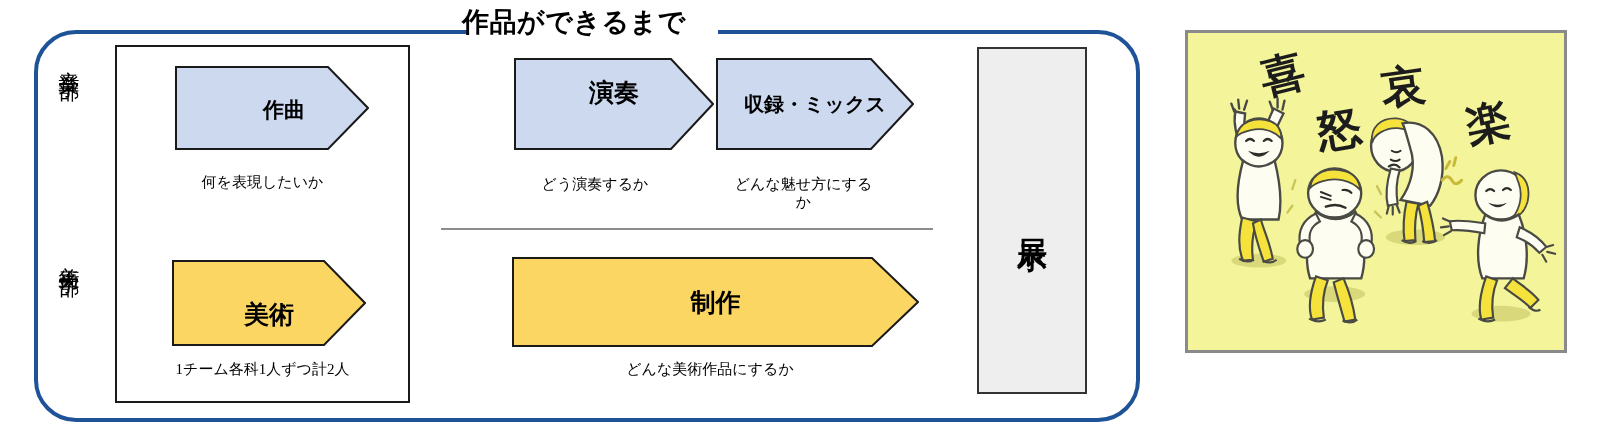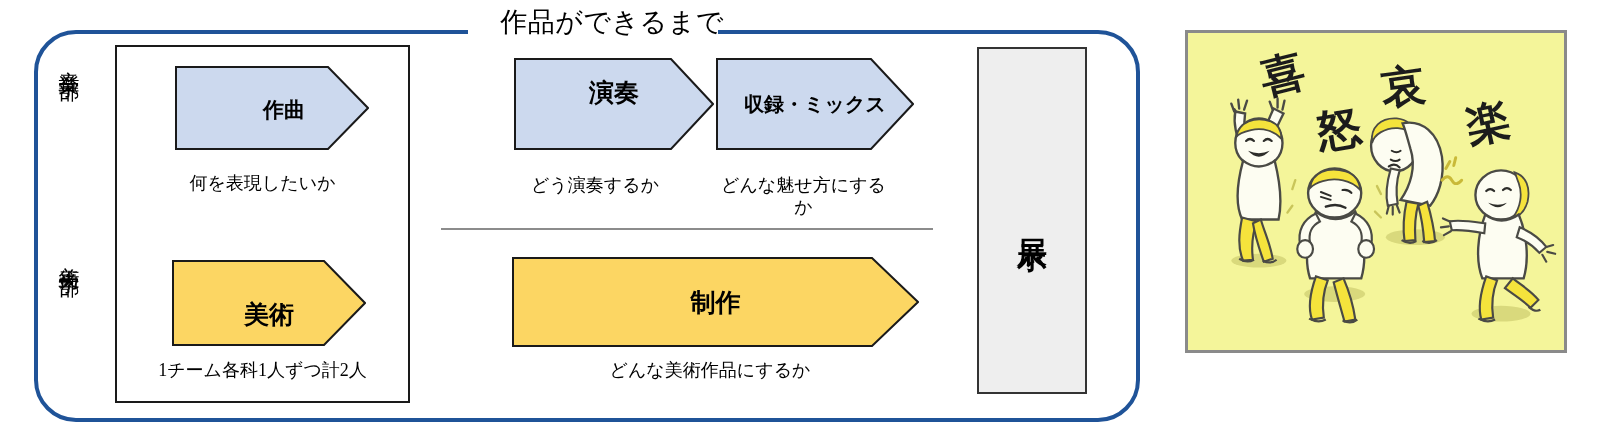--- a/index.html
+++ b/index.html
@@ -34,23 +34,23 @@
     top: 18px;
     width: 250px;
     height: 26px;
     background: #ffffff;
   }
   .diagram-title {
     position: absolute;
     left: 462px;
     top: 9px;
     width: 262px;
-    text-align: right;
+    text-align: left;
     font-size: 27px;
-    font-weight: 400;
+    font-weight: 700;
     color: #000000;
     letter-spacing: 0.5px;
     line-height: 1;
     white-space: nowrap;
   }
 
   
   .vlabel {
     position: absolute;
     writing-mode: vertical-rl;
@@ -95,21 +95,21 @@
   .arrow .arrow-shape {
     position: absolute;
     inset: 0;
     z-index: 1;
   }
 
   
   .caption {
     position: absolute;
     text-align: center;
-    font-size: 18px;
+    font-size: 15px;
     color: #000;
     line-height: 1.22;
     font-family: Liberation Serif, serif;
   }
 
   
   .divider {
     position: absolute;
     left: 441px;
     top: 228px;

